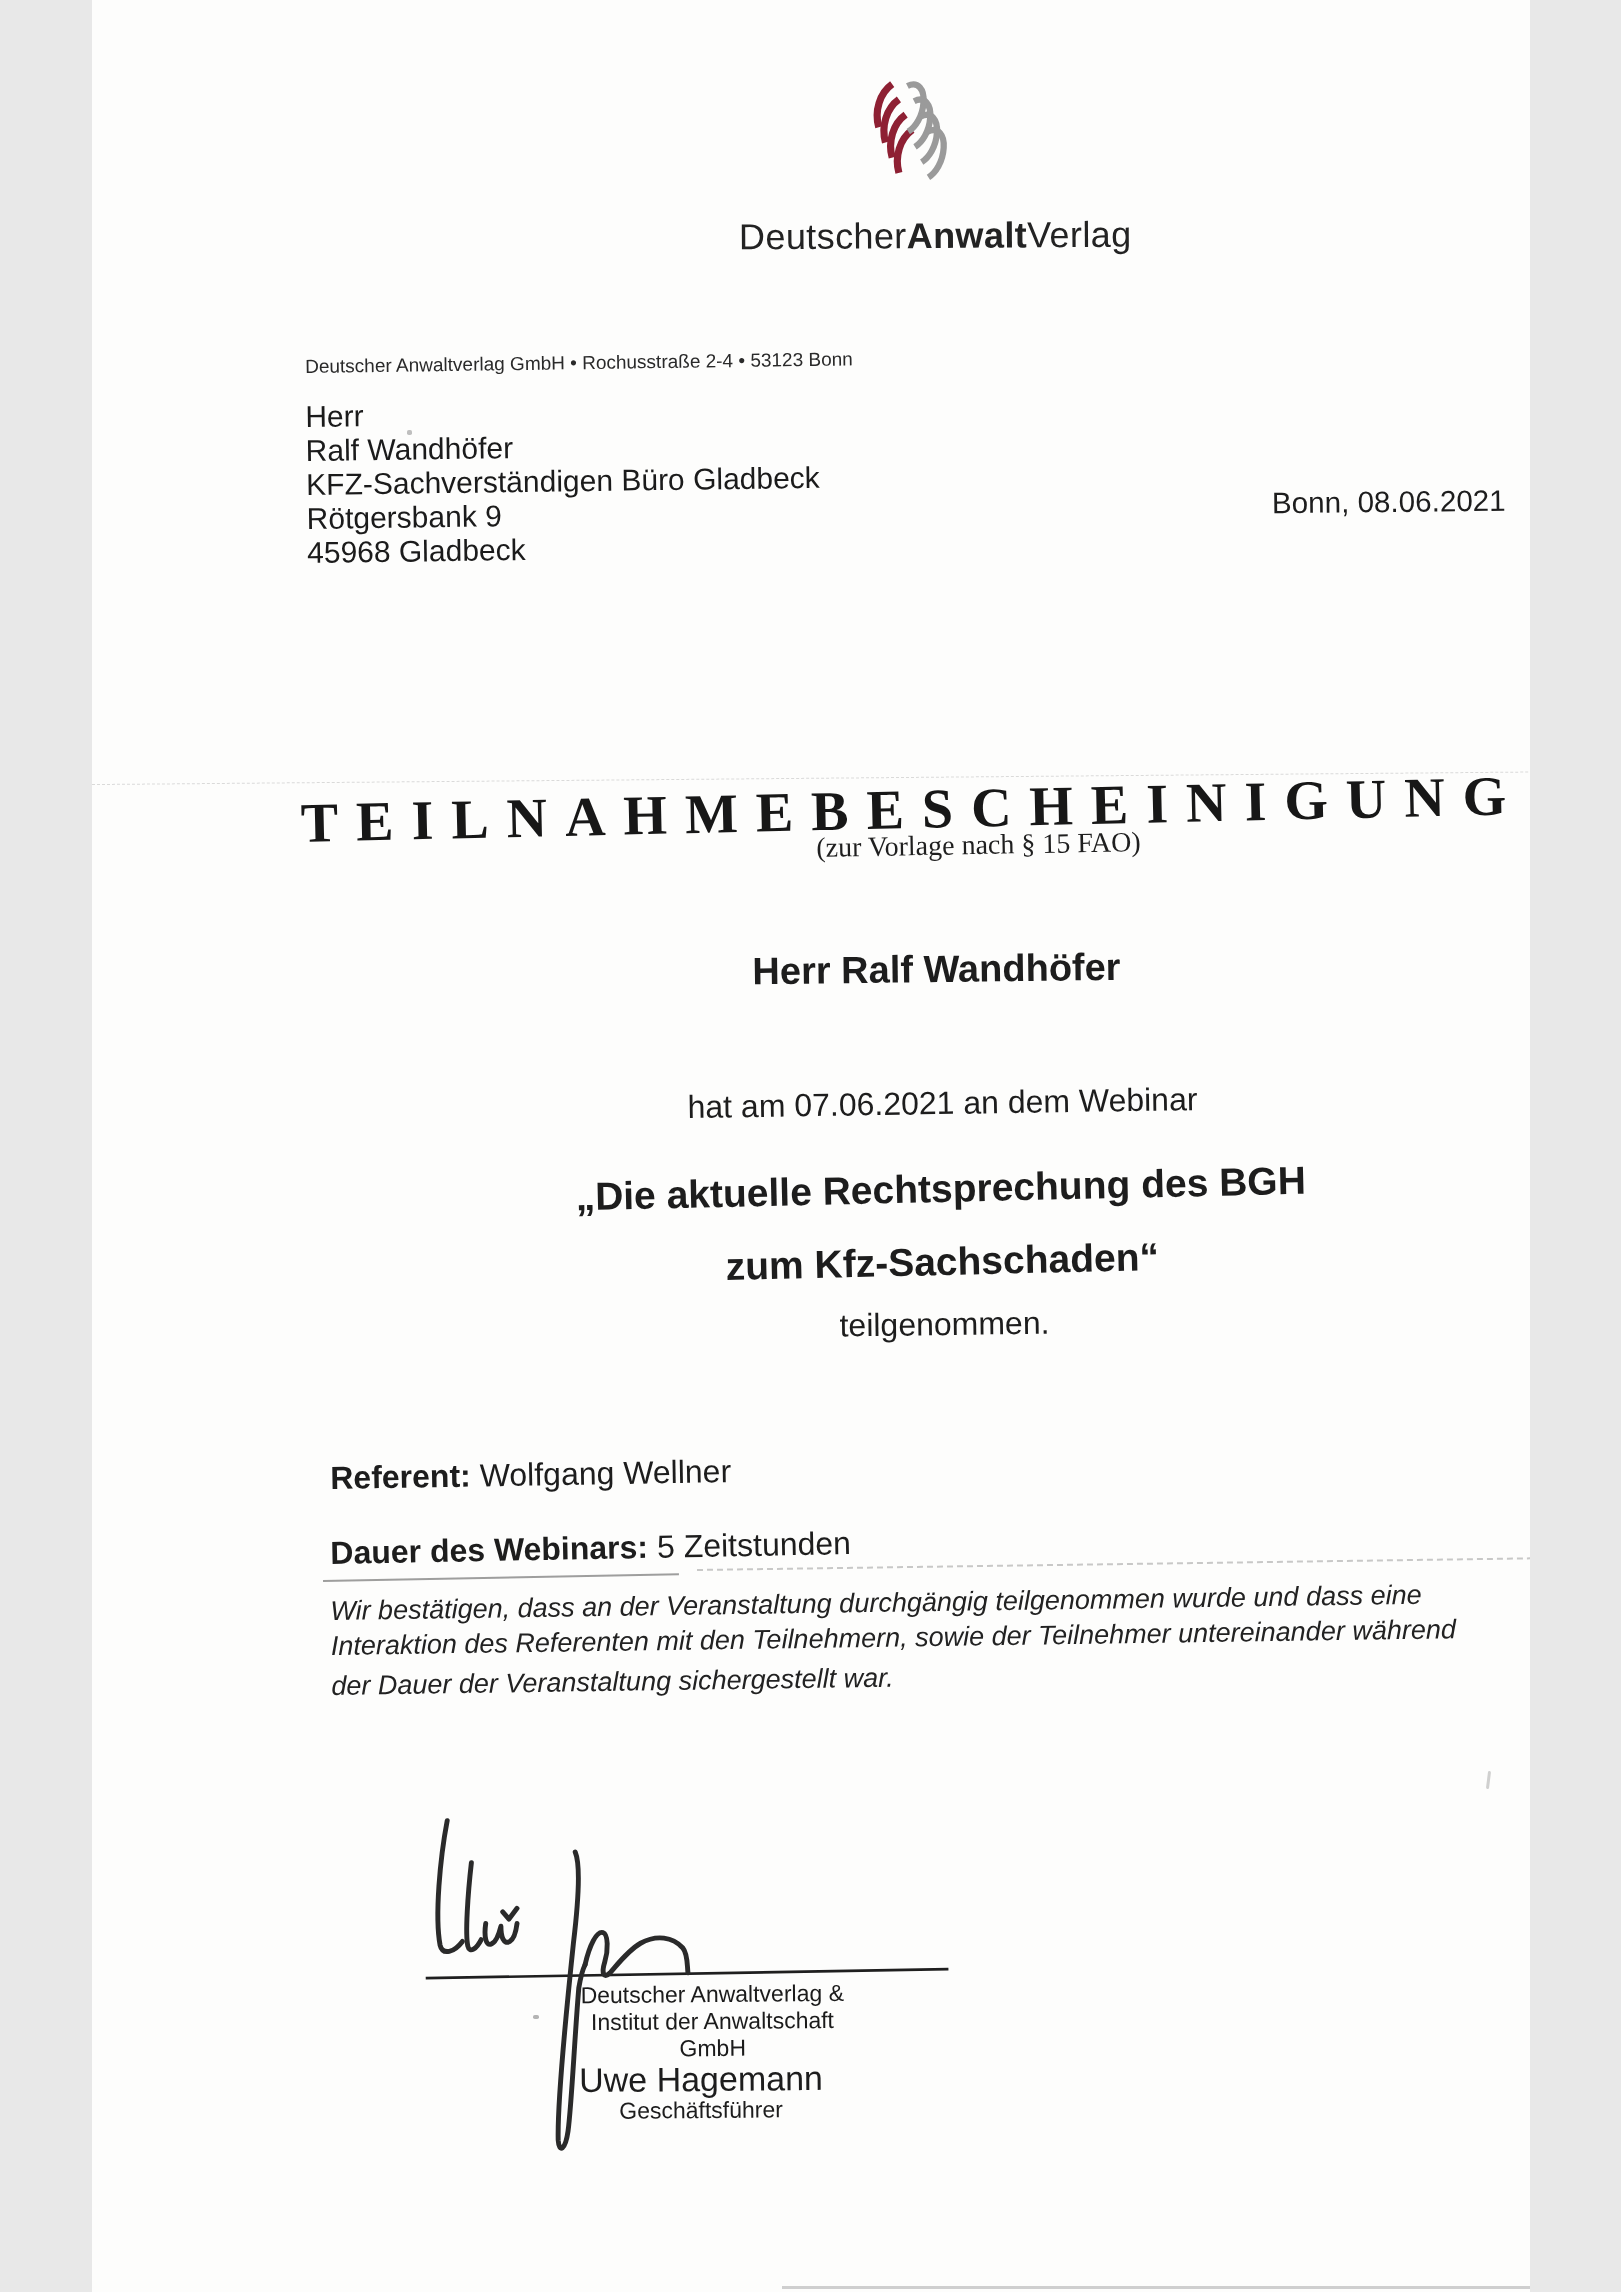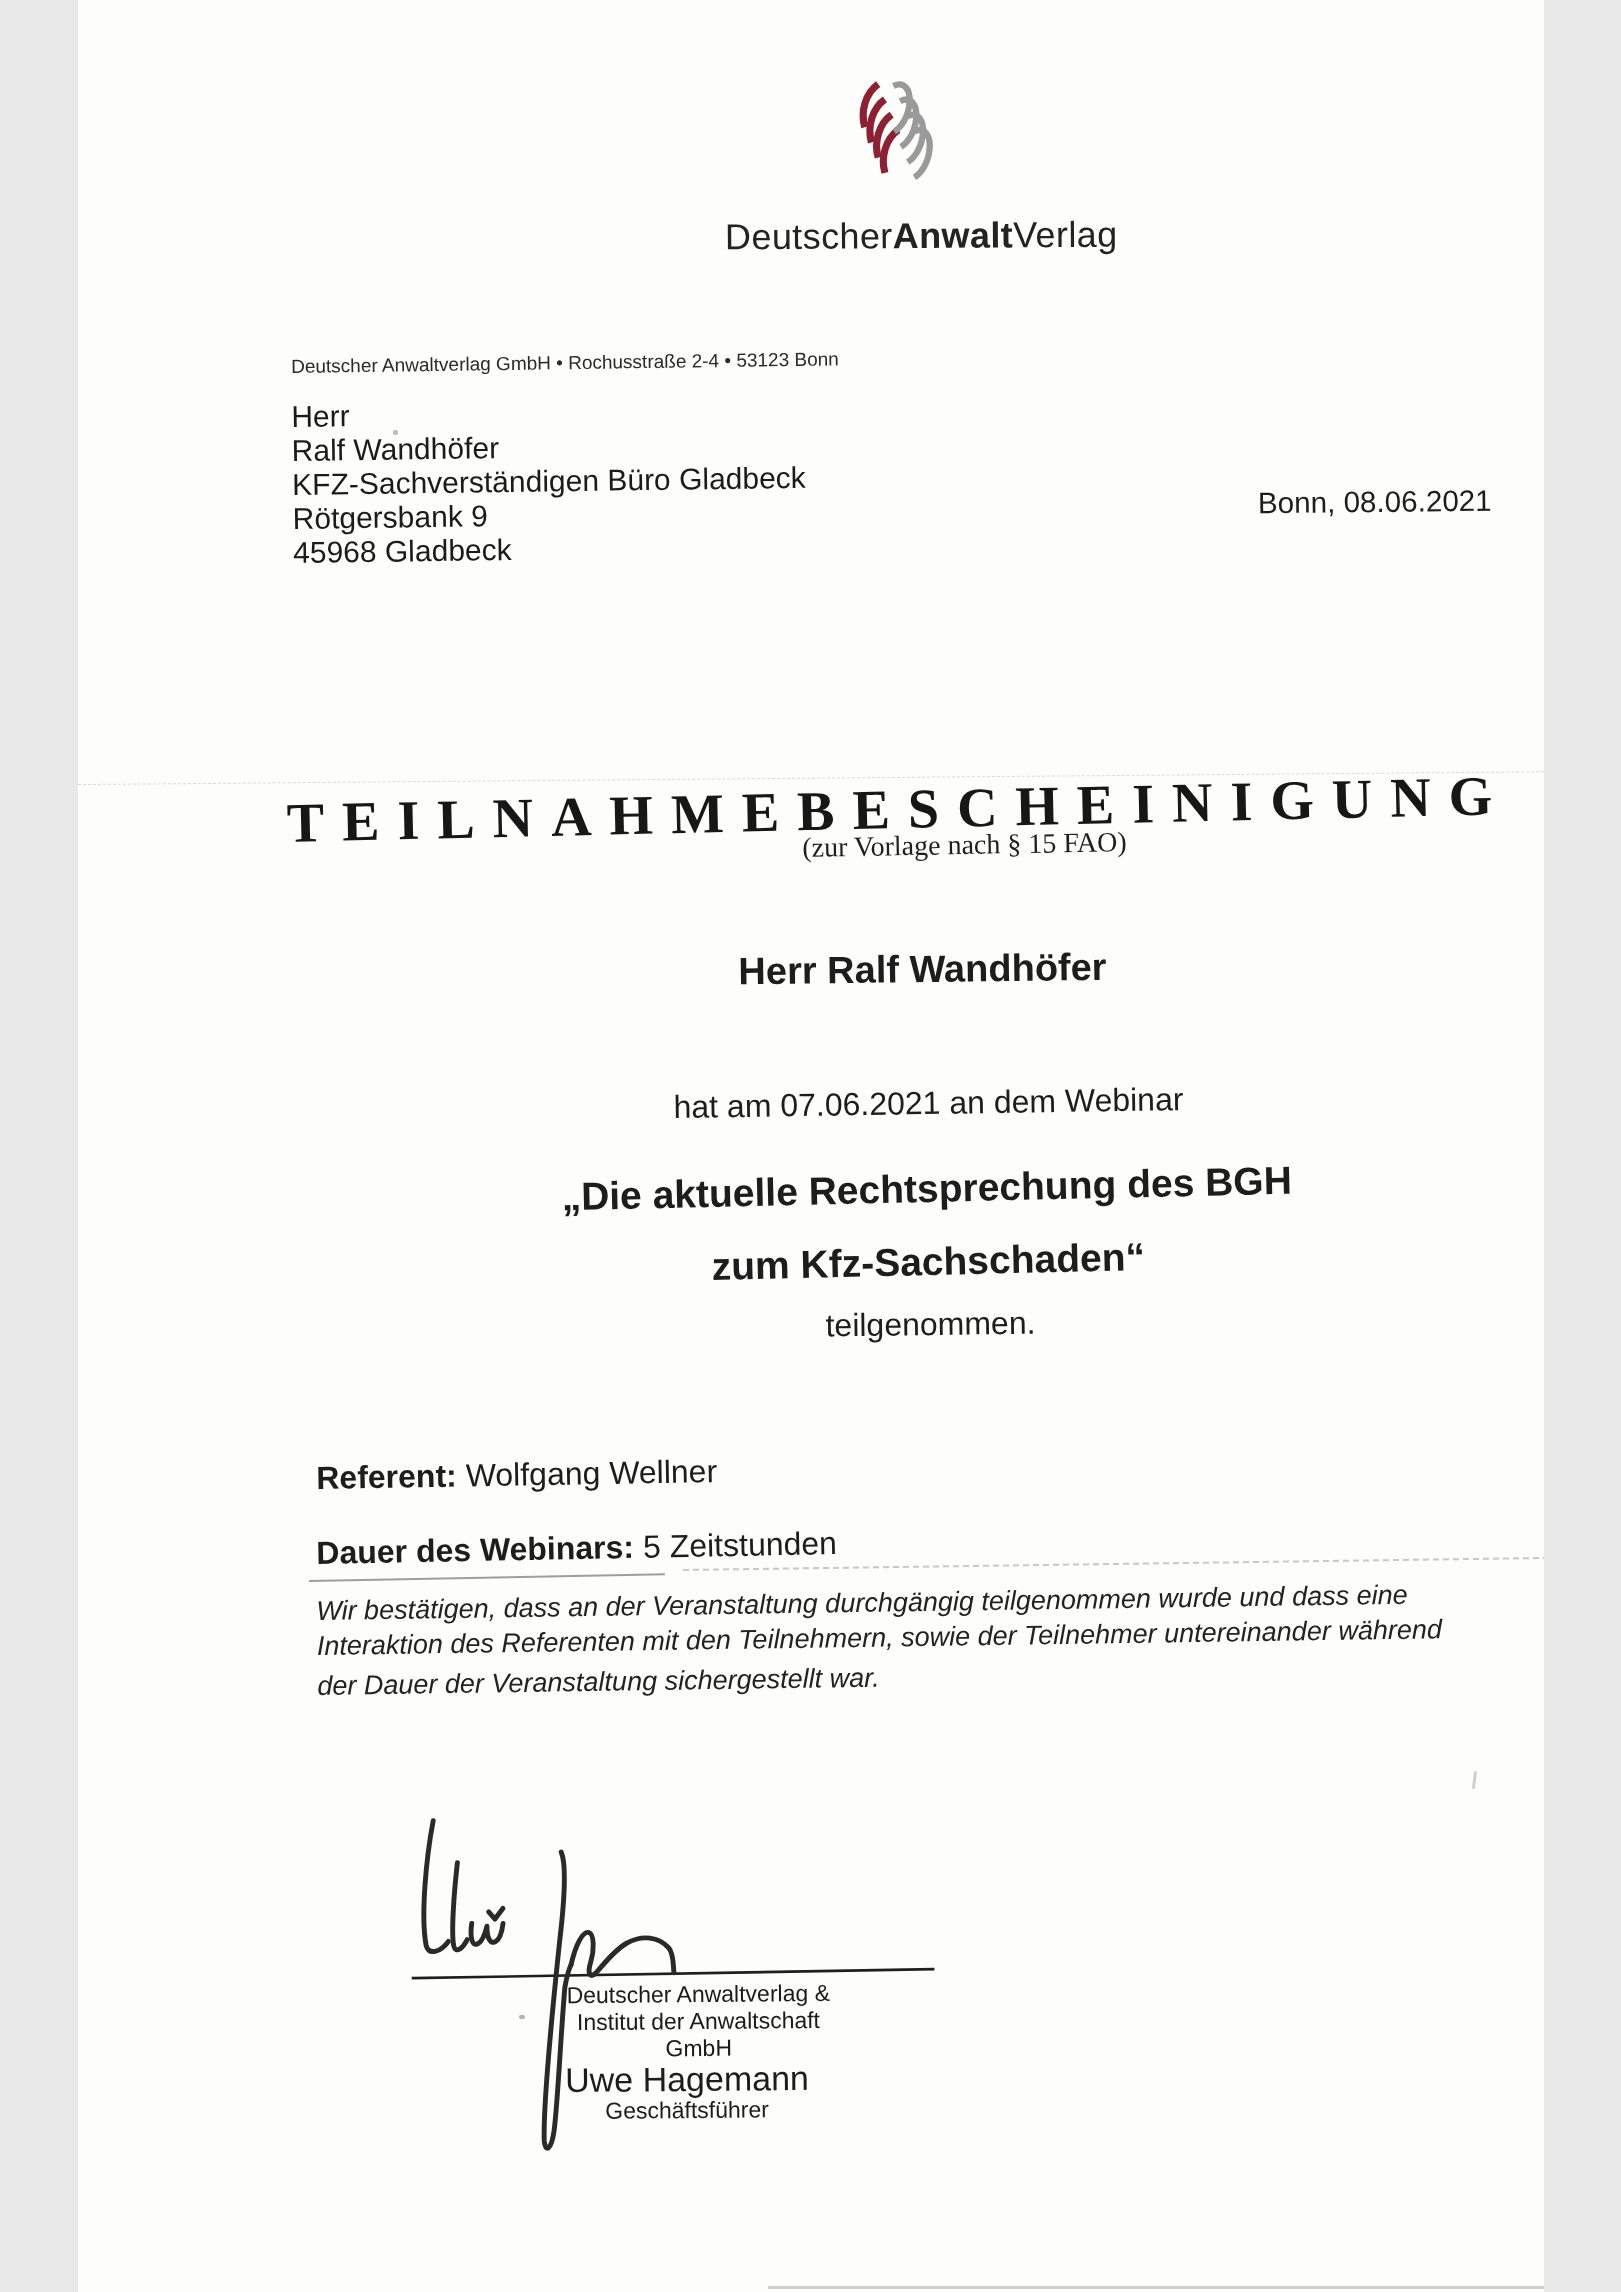--- a/index.html
+++ b/index.html
@@ -1,20 +1,20 @@
 <!DOCTYPE html>
 <html style="font-size:14.3px"><head>
 <meta charset="utf-8">
 <title></title>
 <style>
   html,body{margin:0;padding:0;background:#e8e8e8;}
   .page{
     position:relative;width:1438px;height:2293px;margin:0 auto;
     background:#fdfdfc;overflow:hidden;
-    font-family:"Liberation Sans",sans-serif;color:#1d1d1d;padding-left:28px;
+    font-family:"Liberation Sans",sans-serif;color:#1d1d1d;
   }
   .abs{position:absolute;}
   
   .logo-svg{position:absolute;left:776px;top:77px;width:103px;height:121px;}
   .wordmark{position:absolute;left:647px;top:215px;font-size:36px;letter-spacing:0.4px;
     transform:rotate(-0.4deg);white-space:nowrap;color:#232323;}
   .wordmark b{font-weight:bold;}
   
   .sender{left:213px;top:356px;font-size:19px;color:#2a2a2a;transform:rotate(-0.8deg);transform-origin:left top;white-space:nowrap;}
   .recipient{left:213px;top:400px;font-size:30px;line-height:34px;transform:rotate(-0.8deg);transform-origin:left top;color:#1b1b1b;}

